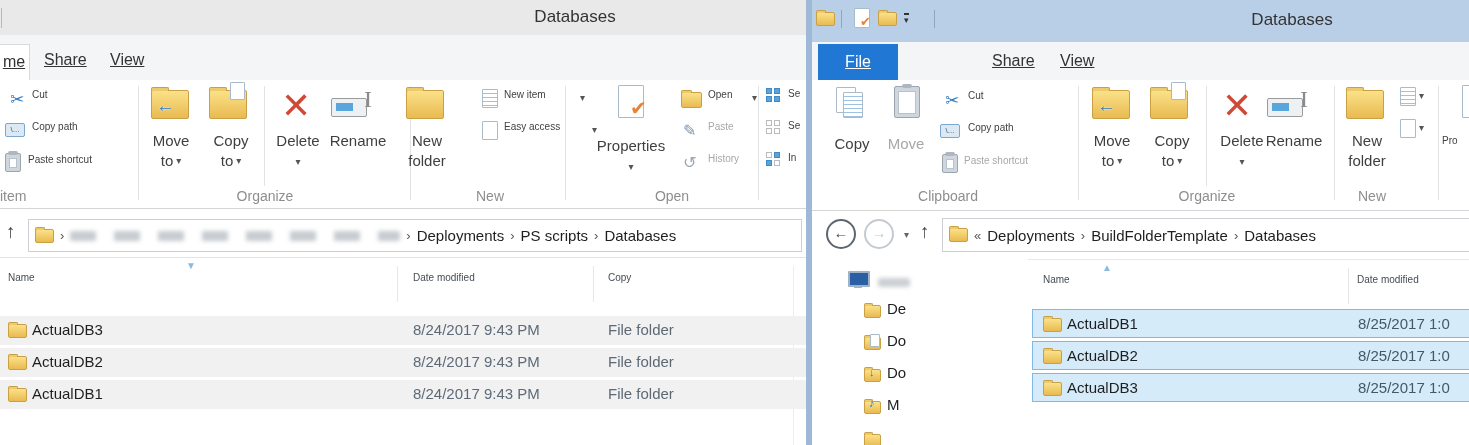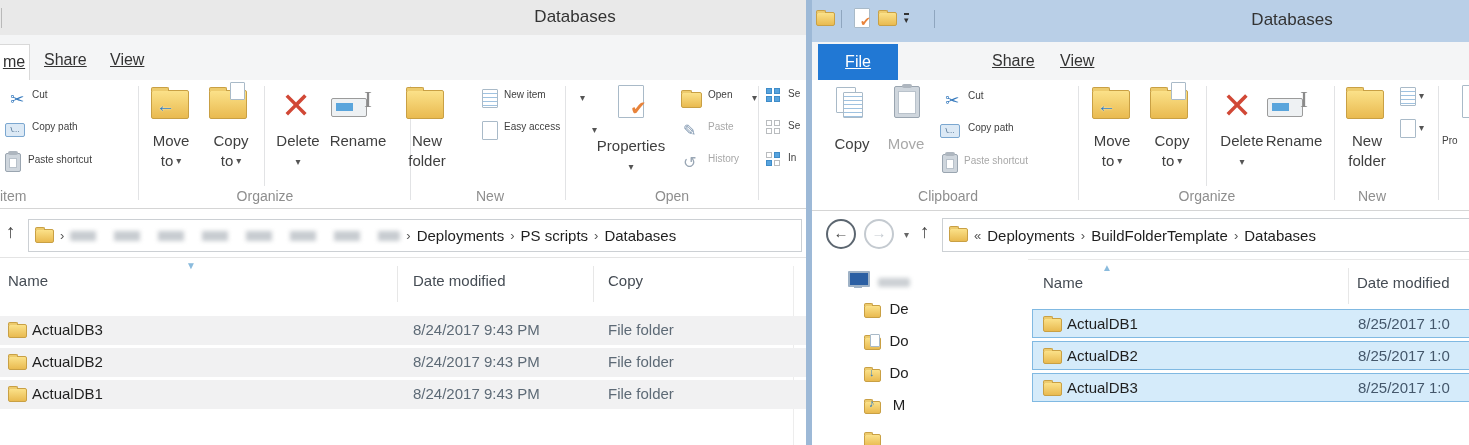--- a/index.html
+++ b/index.html
@@ -6,22 +6,22 @@
   #stage{position:relative;width:1469px;height:445px;overflow:hidden;
          font-family:"Liberation Sans","DejaVu Sans",sans-serif;background:#fff;}
   .abs{position:absolute;}
   .win{position:absolute;top:0;height:445px;background:#fff;overflow:hidden;}
   
   .lbl{font-size:10px;color:#3f3f3f;white-space:nowrap;}
   .lbl.gray{color:#a8a8a8;}
   .grp{font-size:14px;color:#8e8e8e;text-align:center;white-space:nowrap;}
   .l2{text-align:center;font-size:15px;color:#3f3f3f;line-height:19px;white-space:nowrap;}
   .l2.inline{display:flex;justify-content:center;gap:3px;align-items:center;}
-  .hdr{font-size:15px;color:#454c54;white-space:nowrap;}
-  .cell{font-size:15px;color:#1f1f1f;white-space:nowrap;text-align:center;}
+  .hdr{font-size:10px;color:#454c54;white-space:nowrap;}
+  .cell{font-size:15px;color:#1f1f1f;white-space:nowrap;}
   .cell.dim{color:#5d6a76;}
   .tab{font-size:16px;color:#333;white-space:nowrap;text-decoration:underline;}
   .title{font-size:17px;color:#333;text-align:center;}
   .caret{font-size:10px;color:#555;}
   .chev{font-size:13px;color:#555;}
   
   .vsep{position:absolute;width:1px;background:#e2e3e5;}
   .hline{position:absolute;height:1px;background:#e4e4e4;}
   
   .fold{background:linear-gradient(#fbe189,#e9ba50);border:1px solid #c9a044;border-radius:2px;position:absolute;}

